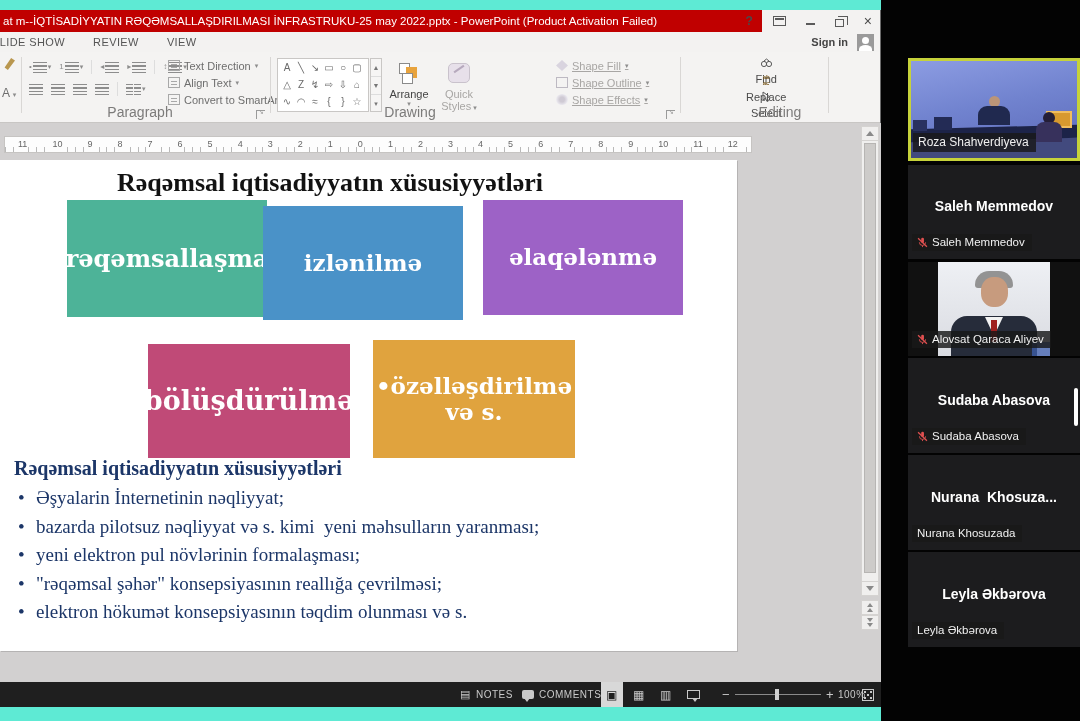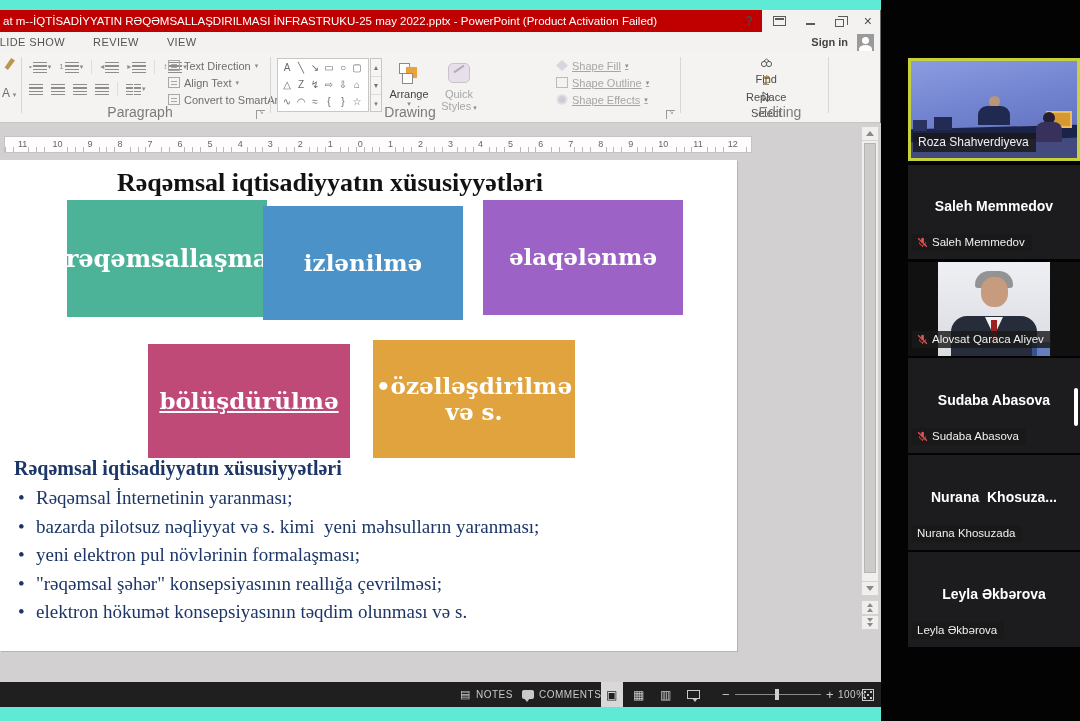--- a/index.html
+++ b/index.html
@@ -95,21 +95,21 @@
   .ruler span { background:#fdfdfd; padding:0 1px; line-height:15px; }
 
   .slide { position:absolute; left:0; top:37px; width:737px; height:491px; background:#fff; box-shadow:1px 1px 0 #b5b3b3; }
   .slide-title { position:absolute; left:30px; top:8px; width:600px; text-align:center;
                  font-family:"Liberation Serif",serif; font-weight:bold; font-size:26px; color:#121212; }
   .slide-box { position:absolute; display:flex; align-items:center; justify-content:center; text-align:center;
                color:#fff; font-family:"DejaVu Serif",serif; font-weight:bold; line-height:1.15; }
   .boxes div:nth-of-type(1){ left:38px;  top:40px;  width:200px; height:117px; font-size:24px;margin-left:29px; }
   .boxes div:nth-of-type(2){ left:263px; top:46px;  width:200px; height:114px; font-size:23px; }
   .boxes div:nth-of-type(3){ left:483px; top:40px;  width:200px; height:115px; font-size:23px; }
-  .boxes div:nth-of-type(4){ left:148px; top:184px; width:202px; height:114px; font-size:23px;text-decoration:underline; }
+  .boxes div:nth-of-type(4){ left:148px; top:184px; width:202px; height:114px; font-size:27px; }
   .boxes div:nth-of-type(5){ left:373px; top:180px; width:202px; height:118px; font-size:23px; padding:0 10px; }
   .subheading { position:absolute; left:14px; top:297px; font-family:"Liberation Serif",serif;
                 font-weight:bold; font-size:20px; color:#1c3668; }
   .bullets { position:absolute; left:8px; top:324px; width:712px; list-style:none; }
   .bullets li { position:relative; padding-left:28px; font-family:"Liberation Serif",serif;
                 font-size:19px; color:#1c3668; line-height:28.5px; white-space:pre-wrap; }
   .bullets li::before { content:"•"; position:absolute; left:10px; }
 
   
   .vscroll { position:absolute; left:861px; top:3px; width:18px; }
@@ -427,21 +427,21 @@
 
             <div class="slide-box" style="background: rgb(224, 163, 62);">
               <span>•özəlləşdirilmə və s.</span>
             </div>
           </div>
 
         <div class="subheading">Rəqəmsal iqtisadiyyatın xüsusiyyətləri</div>
 
         <ul class="bullets">
 
-        <li>Rəqəmsal İnternetinin yaranması;</li>
+        <li>Əşyalarin İnternetinin nəqliyyat;</li>
             <li>bazarda pilotsuz nəqliyyat və s. kimi  yeni məhsulların yaranması;</li>
             <li>yeni elektron pul növlərinin formalaşması;</li>
             <li>"rəqəmsal şəhər" konsepsiyasının reallığa çevrilməsi;</li>
             <li>elektron hökumət konsepsiyasının təqdim olunması və s.</li>
           </ul>
       </div>
 
       <div class="vscroll">
         <div class="vs-btn">
             <span class="tri-up"></span>

